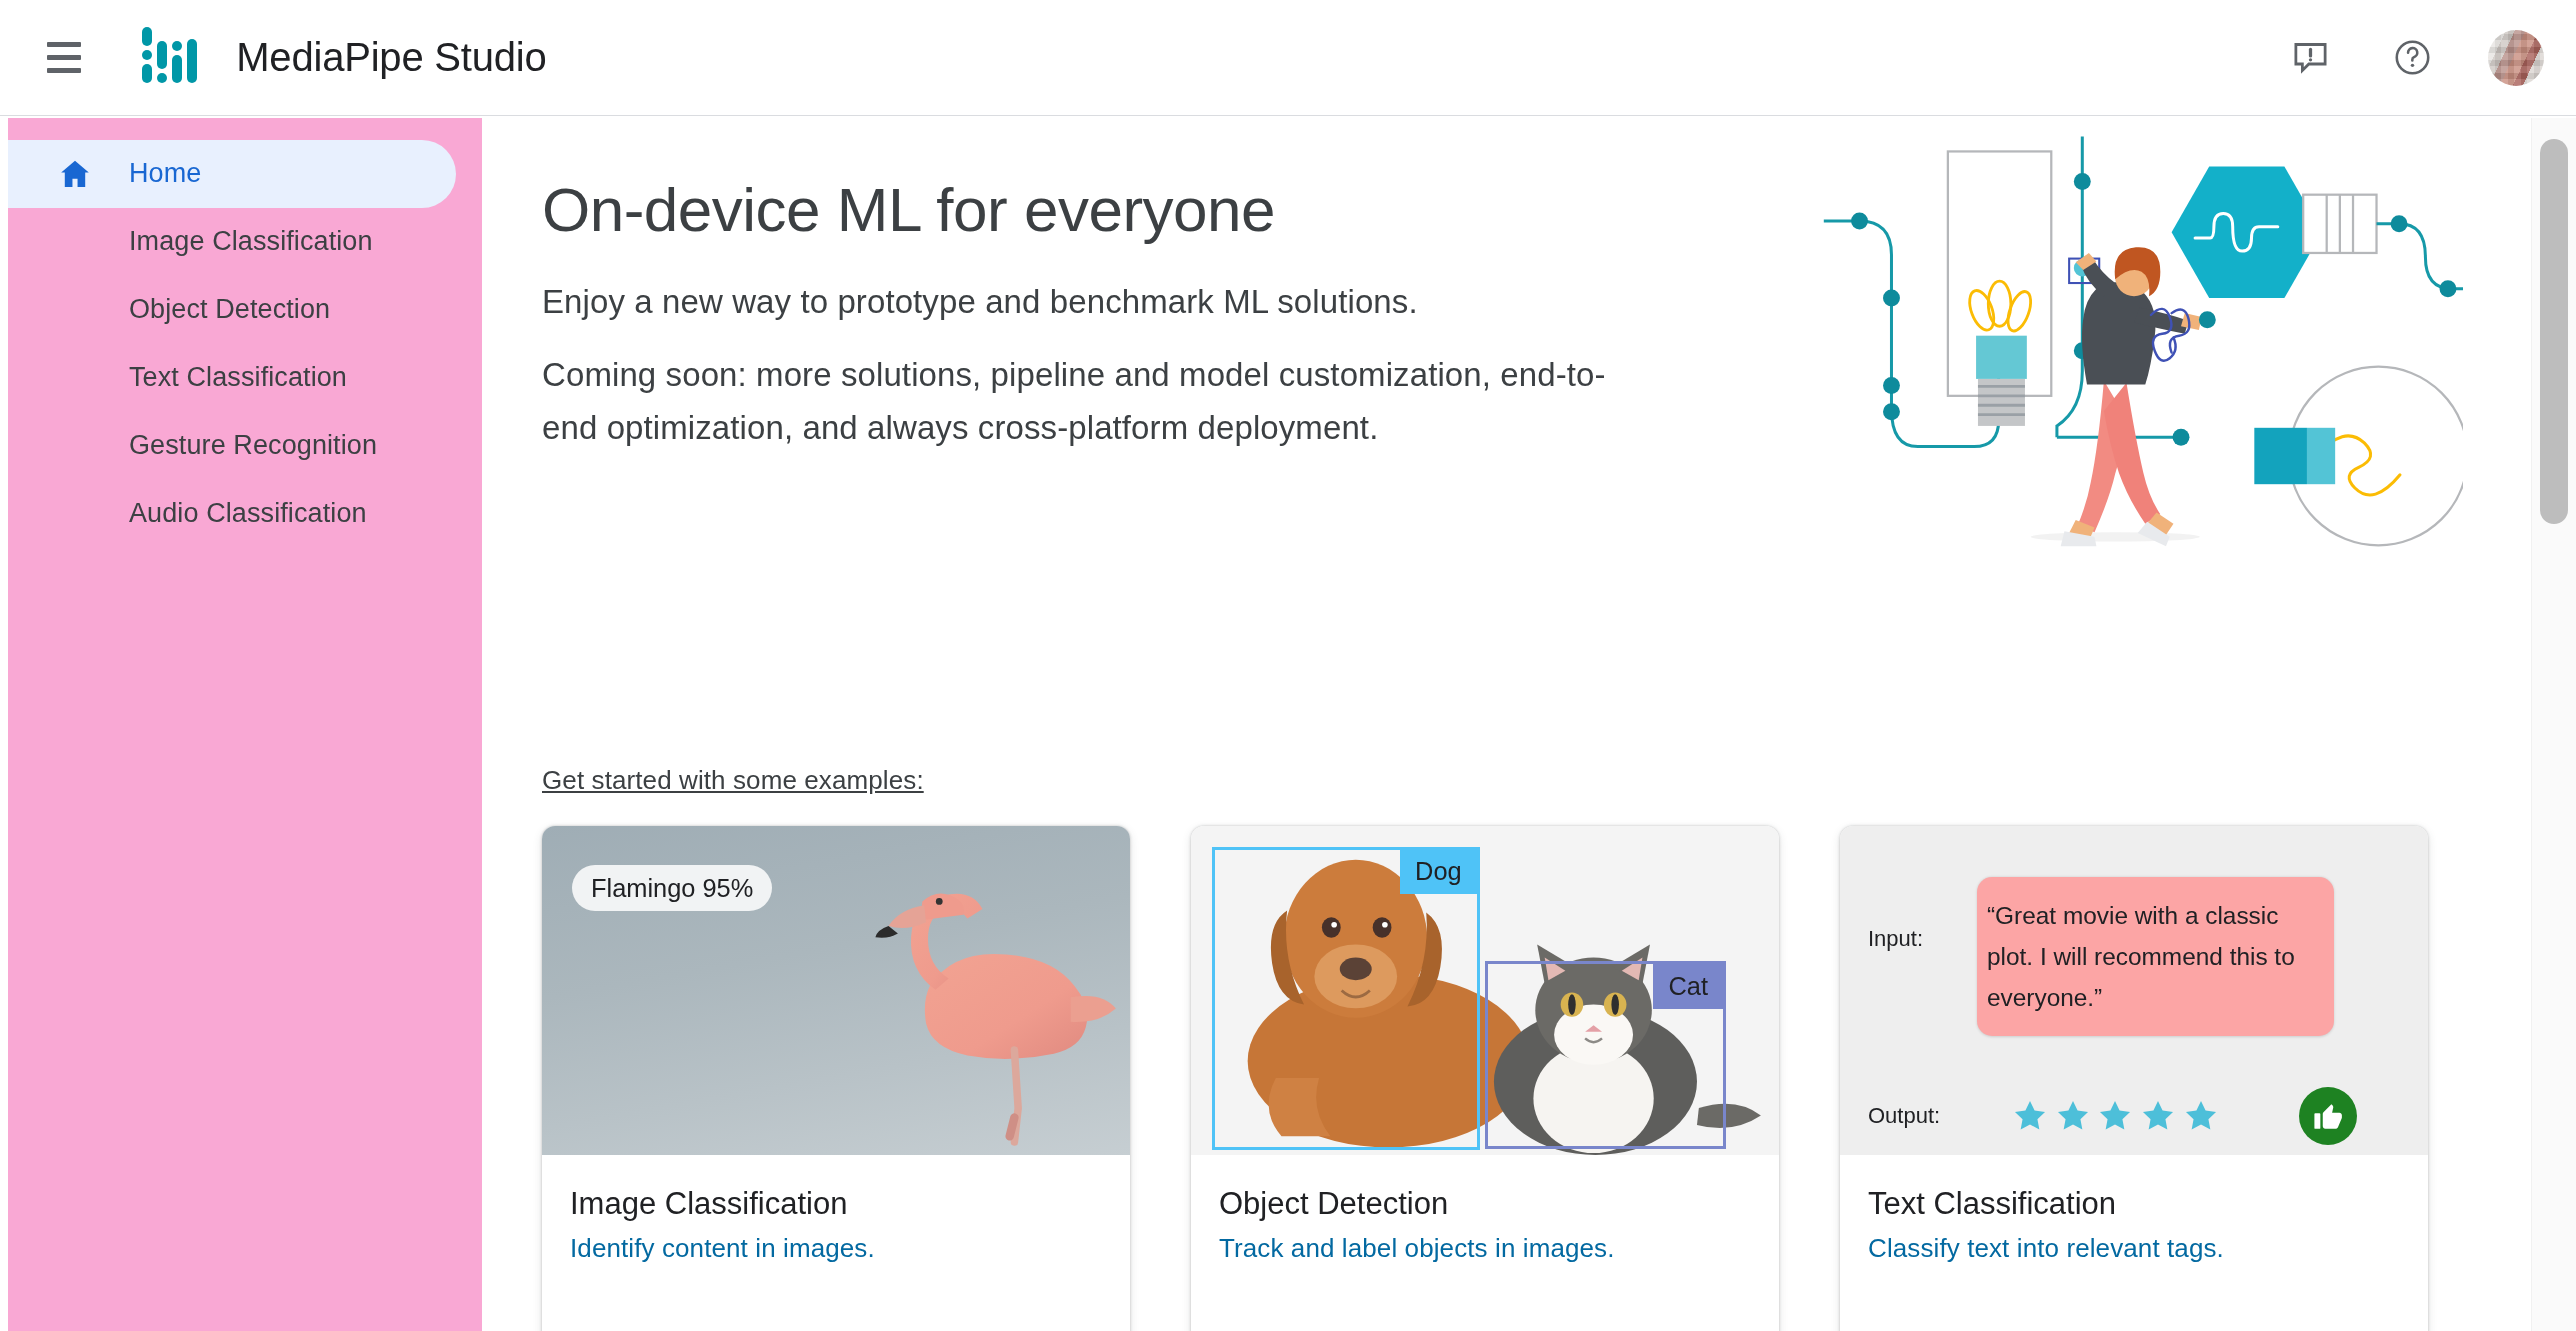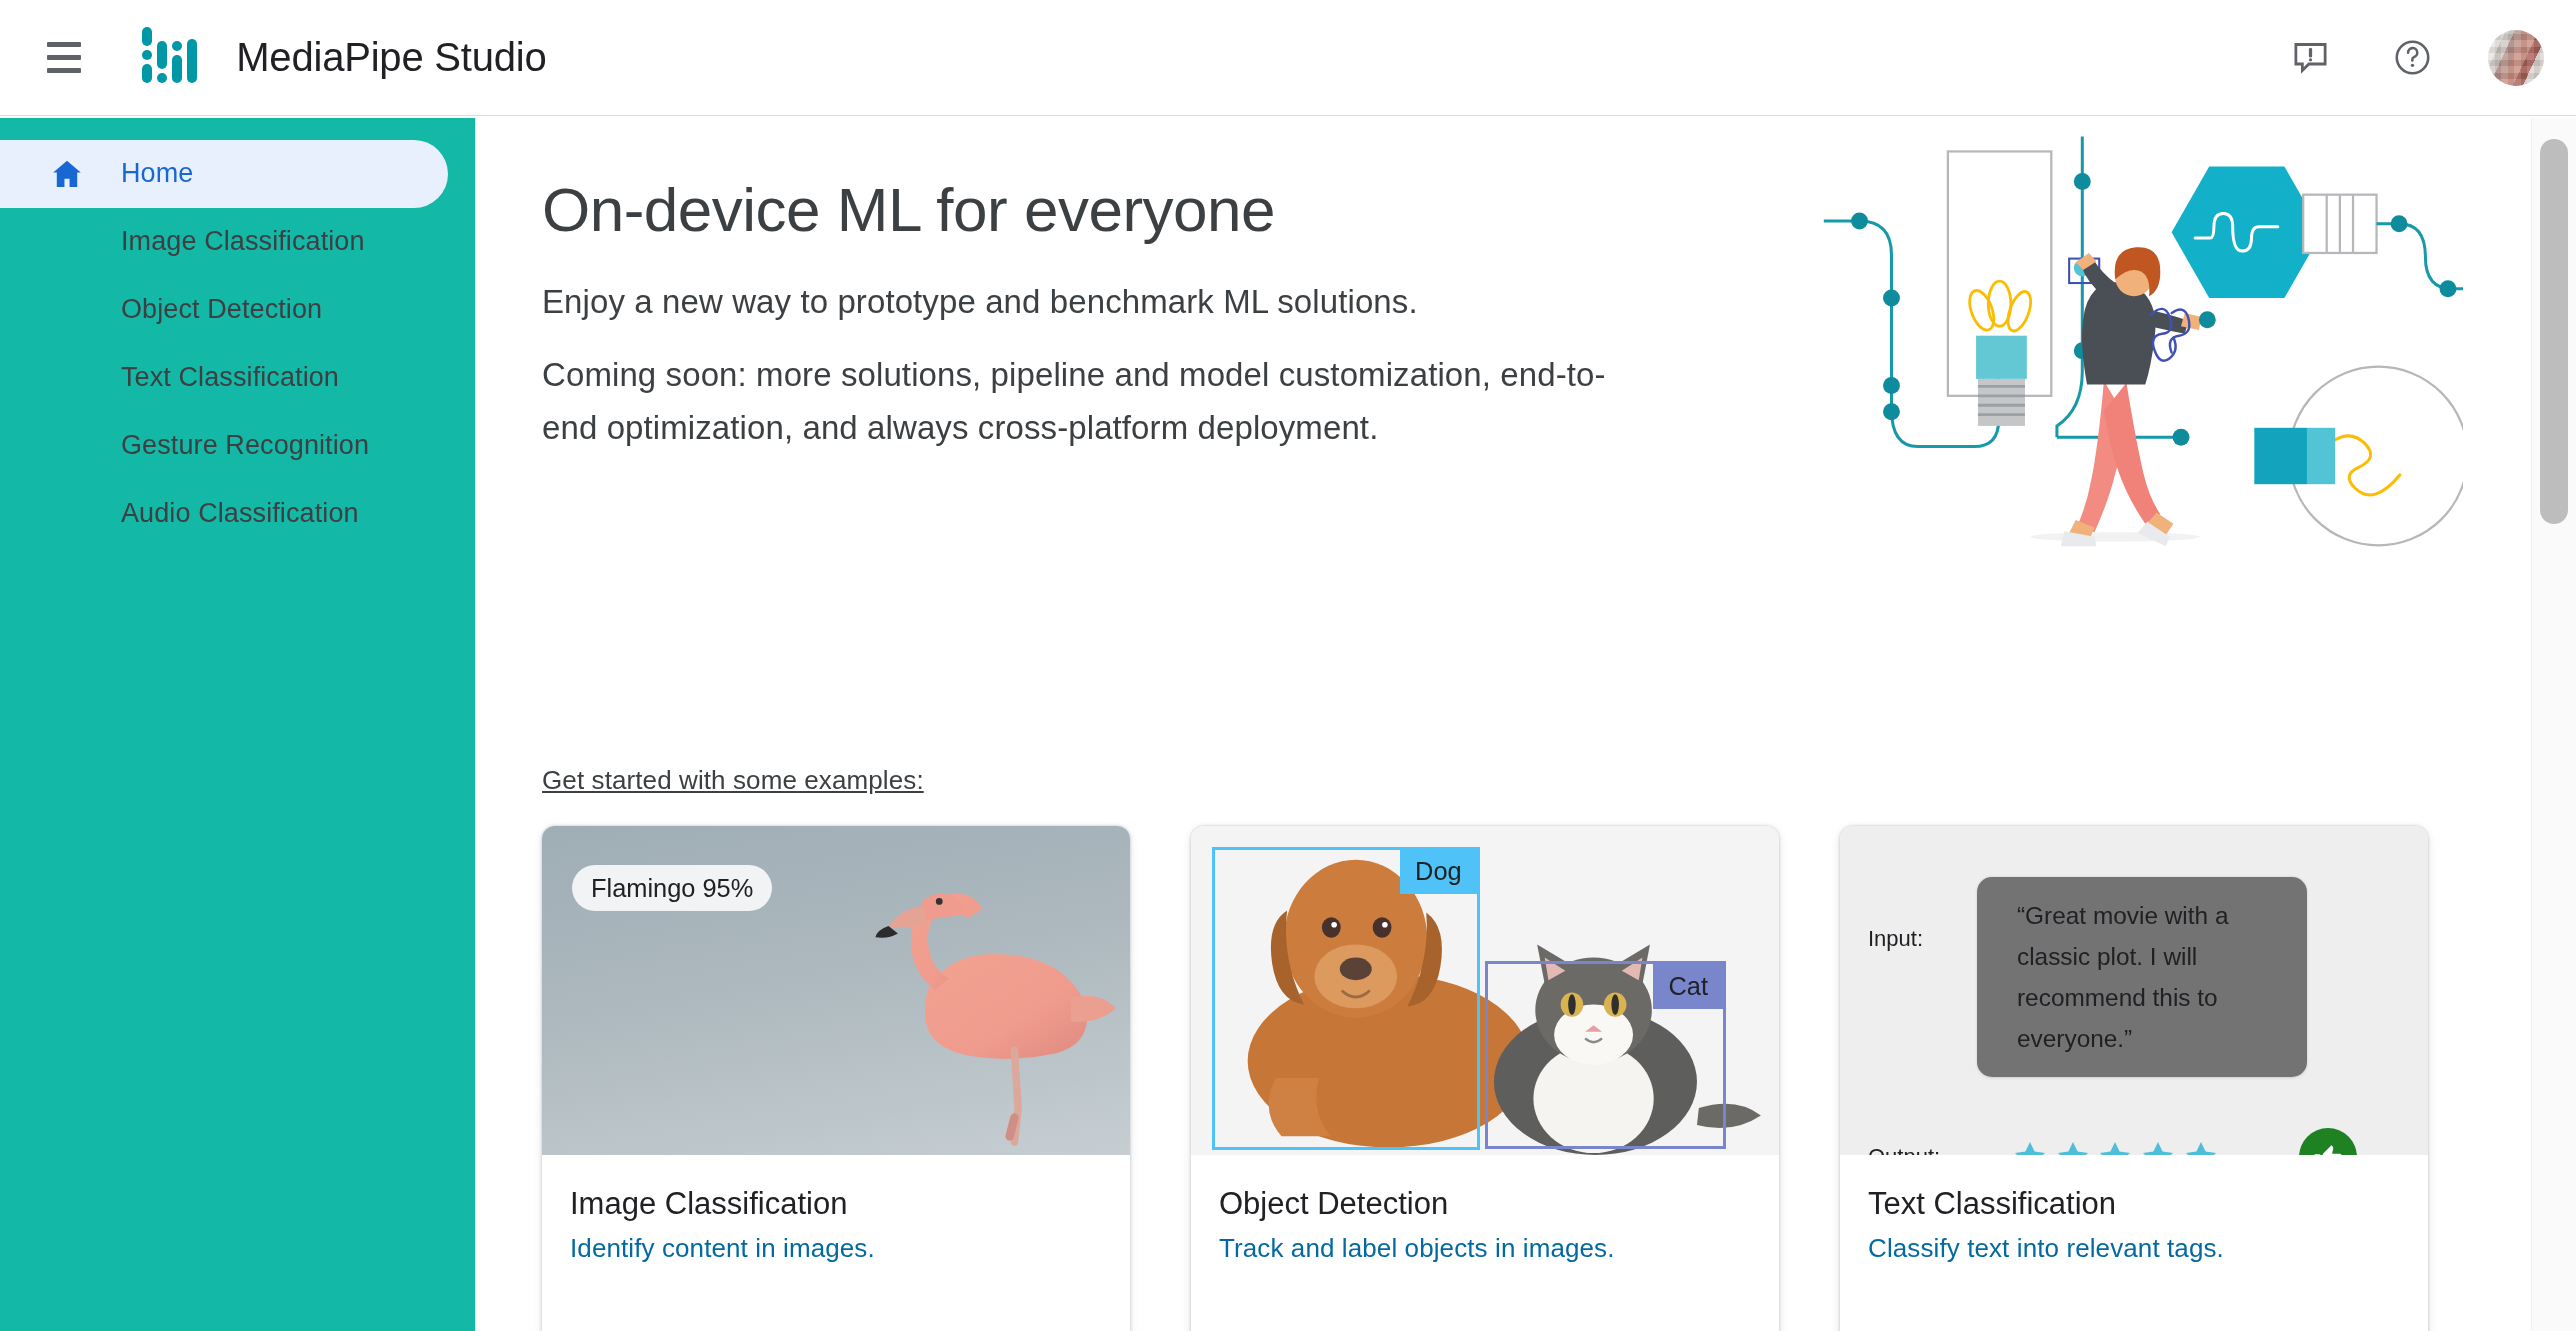--- a/index.html
+++ b/index.html
@@ -48,22 +48,22 @@
   }
   #avatar::after{
     content:""; position:absolute; inset:0;
     background:
       repeating-linear-gradient(0deg, rgba(255,255,255,.10) 0 6.6px, rgba(0,0,0,.07) 6.6px 13px),
       repeating-linear-gradient(90deg, rgba(255,255,255,.10) 0 6.6px, rgba(0,0,0,.06) 6.6px 13px);
   }
 
   
   #sidebar {
-    position: absolute; top: 118px; left: 0;
-    width: 476px; height: 1214px; background: #14b8a6;
+    position: absolute; top: 118px; left: 8px;
+    width: 476px; height: 1214px; background: #f9a8d4;
     border-right: 1.9px solid #e4e6e9;
     padding-top: 21.6px;
   }
   .nav-item {
     height: 68px; display: flex; align-items: center;
     border-radius: 0 939px 939px 0;
     cursor: pointer; padding-left: 49px; gap: 0;
   }
   .nav-item .nav-icon { width: 43px; display:flex; align-items:center; justify-content:flex-start; }
   .nav-item .nav-label {
@@ -132,23 +132,23 @@
   .bbox-label {
     position:absolute; top:0px; right:0px; font-size: 25.4px; color:#202124;
     padding: 2.8px 15px; line-height: 39px; white-space: nowrap;
   }
 
   
   .media-text { background:#eeeeee; display:flex; flex-direction:column; }
   .tc-row { display:flex; align-items:center; }
   .tc-label { font-size: 22px; color:#202124; }
   .bubble {
-    background:#737373; border-radius: 15px; padding: 18px 40px;
+    background:#fca5a5; border-radius: 15px; padding: 18px 10px;
     box-shadow: 0 0.9px 2.8px rgba(0,0,0,.14);
-    font-size: 24.4px; line-height: 41px; color:#202124; width: 330px;
+    font-size: 24.4px; line-height: 41px; color:#202124; width: 357px;
   }
   .stars { display:flex; gap: 4.7px; }
   .thumb-circle {
     width: 58px; height: 58px; border-radius:50%; background:#1e8222;
     display:flex; align-items:center; justify-content:center;
   }
 
   
   #scrollbar-track {
     position:absolute; top: 118px; right: 0; width: 45px; height: 1214px;

